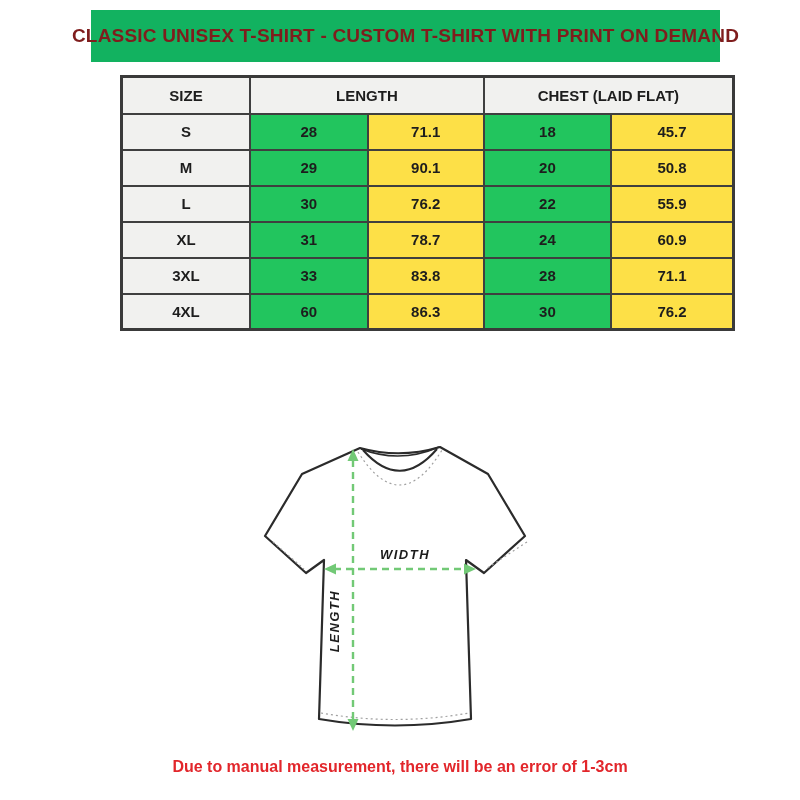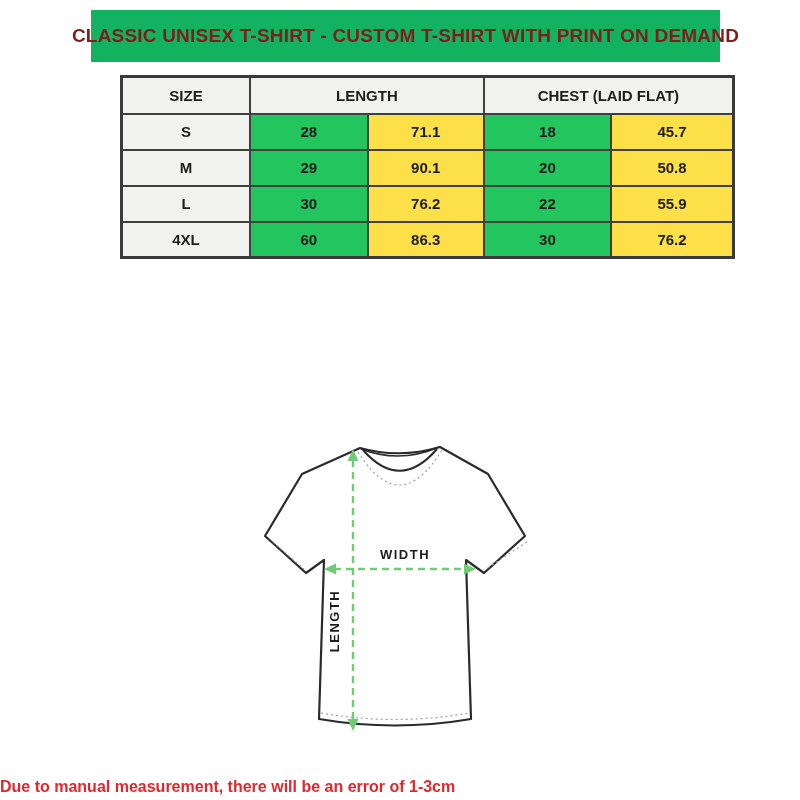--- a/index.html
+++ b/index.html
@@ -49,36 +49,37 @@
   .size-table thead th { height: 37px; background: #f1f1ef; }
   .size-table tbody td { height: 36px; }
   .col-size { background: #f1f1ef; }
   .col-in   { background: #22c55e; }
   .col-cm   { background: #fde047; }
 
   
   .diagram {
     position: absolute;
     left: 240px; top: 430px;
-    width: 320px; height: 320px;
+    width: 320px; height: 320px; font-style: italic;
   }
   .diagram svg { width: 100%; height: 100%; display: block; }
   .svg-label {
     font-family: "Liberation Sans", sans-serif;
     font-size: 13px;
     font-weight: bold;
     letter-spacing: 1.5px;
     fill: #1d1d1d;
   }
 
   
   .footer-note {
     position: absolute;
-    left: 0; top: 778px;
+    left: 0; top: 758px;
     width: 800px;
+    text-align: center;
     font-size: 16px;
     font-weight: bold;
     color: #e2262b;
   }
 </style>
 </head>
 <body>
 
 <div class="banner">
   <h1>CLASSIC UNISEX T-SHIRT - CUSTOM T-SHIRT WITH PRINT ON DEMAND</h1>
@@ -113,20 +114,34 @@
       <td class="col-cm">90.1</td>
       <td class="col-in">20</td>
       <td class="col-cm">50.8</td>
     </tr>
     <tr>
       <td class="col-size">L</td>
       <td class="col-in">30</td>
       <td class="col-cm">76.2</td>
       <td class="col-in">22</td>
       <td class="col-cm">55.9</td>
+    </tr>
+    <tr>
+      <td class="col-size">XL</td>
+      <td class="col-in">31</td>
+      <td class="col-cm">78.7</td>
+      <td class="col-in">24</td>
+      <td class="col-cm">60.9</td>
+    </tr>
+    <tr>
+      <td class="col-size">3XL</td>
+      <td class="col-in">33</td>
+      <td class="col-cm">83.8</td>
+      <td class="col-in">28</td>
+      <td class="col-cm">71.1</td>
     </tr>
     <tr>
       <td class="col-size">4XL</td>
       <td class="col-in">60</td>
       <td class="col-cm">86.3</td>
       <td class="col-in">30</td>
       <td class="col-cm">76.2</td>
     </tr>
   </tbody>
 </table>

